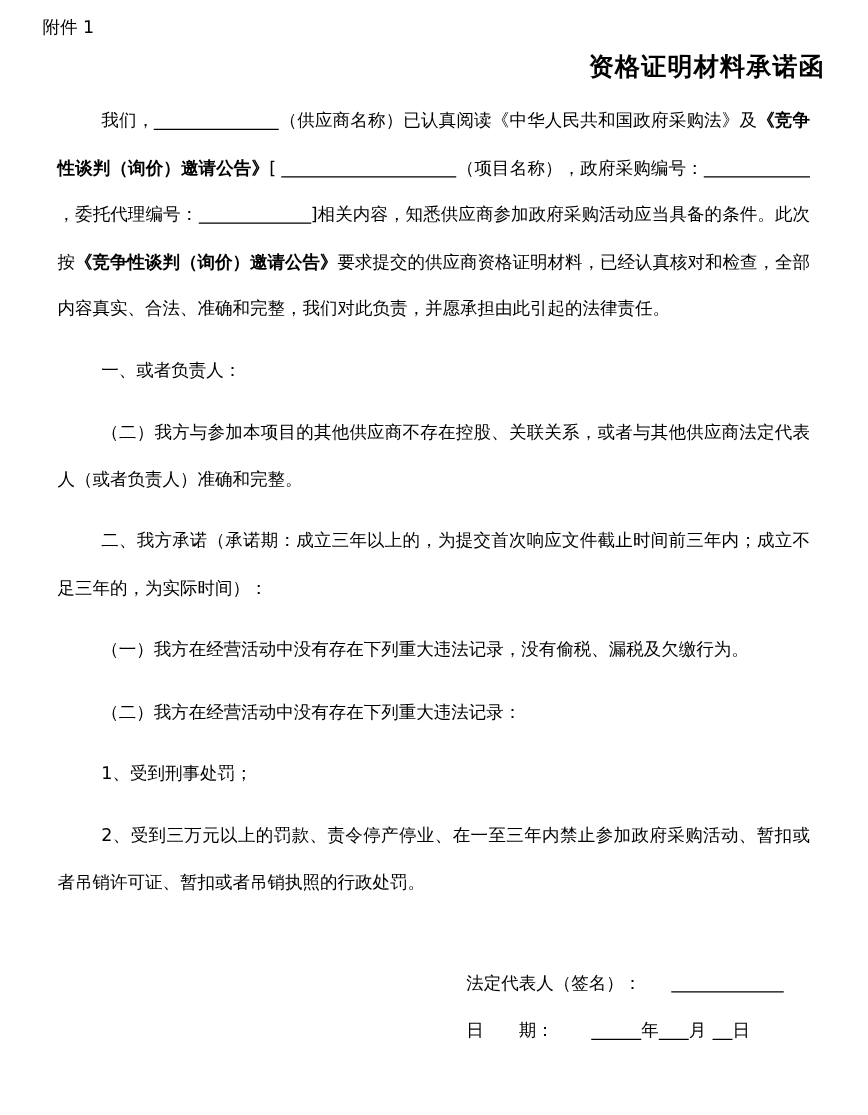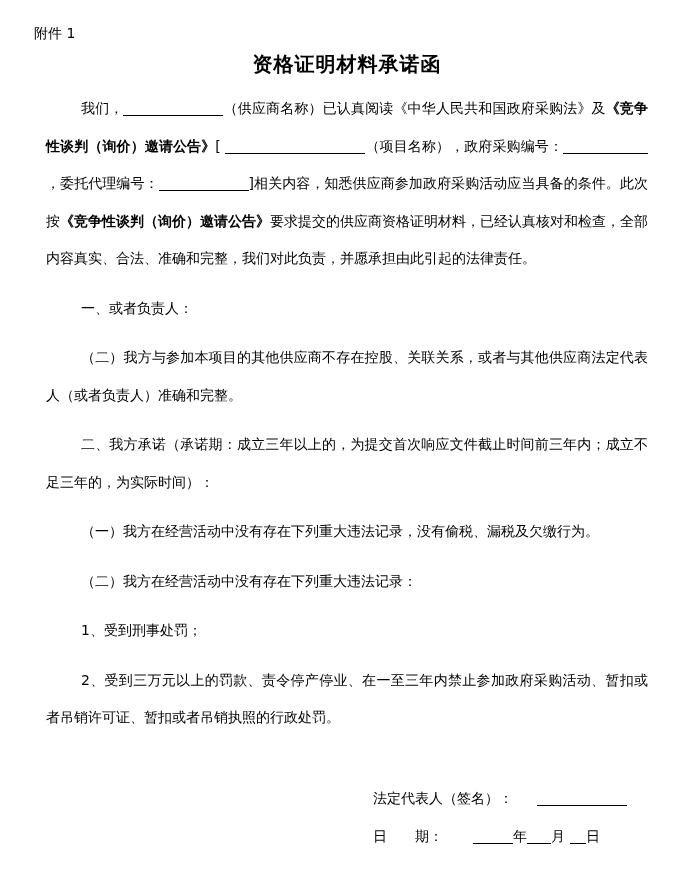--- a/index.html
+++ b/index.html
@@ -9,32 +9,32 @@
   }
   body {
     width: 694px;
     height: 892px;
     overflow: hidden;
     font-family: "DejaVu Sans", sans-serif;
     color: #000000;
   }
   .page {
     width: 626px;
-    padding: 24px 34px 0 34px;
+    padding: 13px 34px 0 34px;
   }
   .attachment {
     font-size: 14px;
     line-height: 18px;
   }
   .title {
     margin: 8px 0 0 0;
     font-size: 20px;
     line-height: 28px;
     font-weight: bold;
-    text-align: center;
+    text-align: right;
     letter-spacing: 1px;
   }
   .body-text {
     margin-top: 0;
   }
   .para {
     margin: 12px;
     font-size: 14px;
     line-height: 37.5px;
     text-align: justify;

